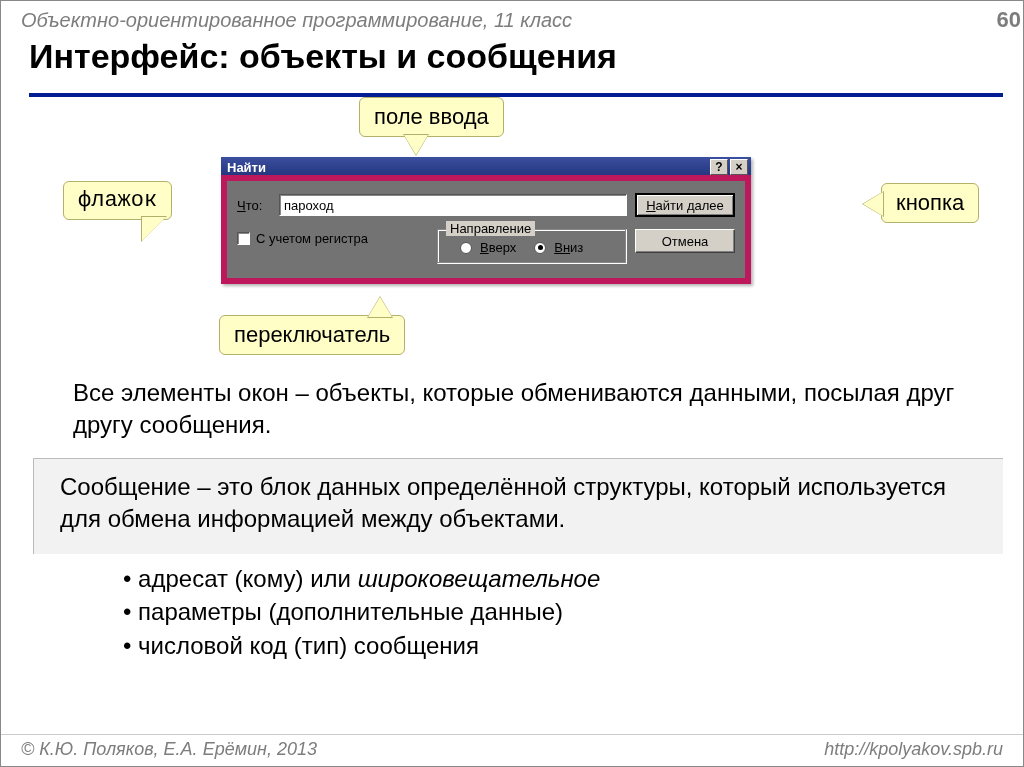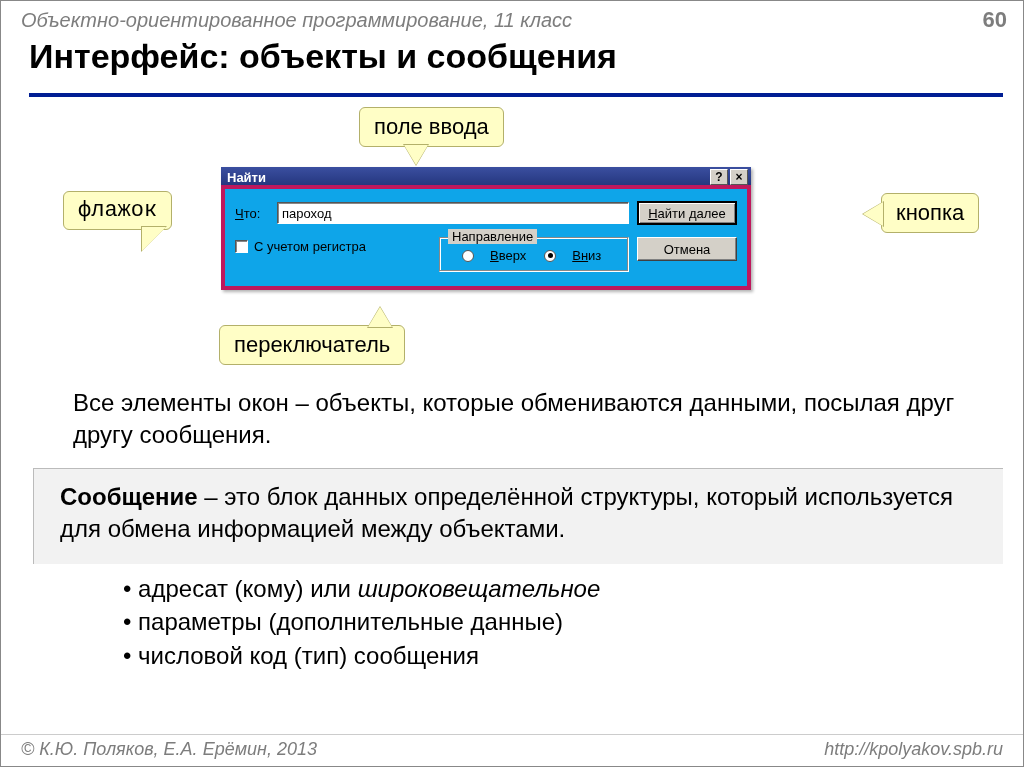--- a/index.html
+++ b/index.html
@@ -16,21 +16,21 @@
     width: 1024px;
     height: 767px;
     border: 1px solid #888;
     position: relative;
     background: #fff;
   }
   .header {
     display: flex;
     justify-content: space-between;
     align-items: center;
-    padding: 6px 16px 0 20px;
+    padding: 6px 2px 0 20px;
   }
   .course-title {
     color: #7d7d7d;
     font-style: italic;
     font-size: 20px;
   }
   .page-num {
     color: #7d7d7d;
     font-size: 22px;
     font-weight: bold;
@@ -39,21 +39,20 @@
     font-size: 34px;
     font-weight: bold;
     margin: 4px 20px 0 28px;
     padding-bottom: 17px;
     border-bottom: 4px solid #001d93;
     color: #000;
   }
   .stage {
     position: relative;
     height: 260px;
-    margin-top: 10px;
   }
   
   .callout {
     position: absolute;
     background: #fffec6;
     border: 1px solid #b3b06a;
     border-radius: 6px;
     padding: 6px 14px;
     font-size: 22px;
     color: #000;
@@ -102,22 +101,22 @@
   .tb-btn {
     width: 18px; height: 16px;
     background: #d4d0c8;
     border: 1px solid #fff;
     border-right-color:#555;border-bottom-color:#555;
     font-size: 12px; font-weight: bold;
     display:flex;align-items:center;justify-content:center;
     color:#000;
   }
   .dlg-body {
-    background: #0ea5e9;
-    border: 4px solid #be185d;
+    background: #737373;
+    border: 6px solid #be185d;
     padding: 12px 10px 14px 10px;
   }
   .row { display:flex; align-items:center; gap:8px; margin-bottom:12px;}
   .lbl { width: 34px; text-align:left; }
   .lbl u{text-decoration:underline;}
   .text-input {
     flex: 1;
     background:#fff;
     border:1px solid #7a7a7a;
     border-top-color:#555;border-left-color:#555;border-right-color:#fff;border-bottom-color:#fff;
@@ -148,41 +147,41 @@
     border:1px solid #888;
     border-top-color:#888;border-left-color:#888;border-right-color:#fff;border-bottom-color:#fff;
     box-shadow: inset -1px -1px 0 #888, inset 1px 1px 0 #fff;
     padding: 10px 8px 8px 22px;
     position:relative;
     margin-left:auto;
     width: 190px;
   }
   .legend{position:absolute;top:-9px;left:8px;background:#d4d0c8;padding:0 4px;font-size:13px;}
   .radios{display:flex;gap:18px;}
-  .radio{display:flex;align-items:center;gap:16px;}
+  .radio{display:flex;align-items:center;gap:8px;}
   .rdot{width:12px;height:12px;border-radius:50%;background:#fff;border:1px solid #555;display:flex;align-items:center;justify-content:center;}
   .rdot .on{width:5px;height:5px;border-radius:50%;background:#000;}
   .btns-col{display:flex;flex-direction:column;gap:10px;align-items:flex-end;}
 
   
   .para {
     margin: 20px 48px 16px 72px;
     font-size: 24px;
     line-height: 1.35;
   }
   .defbox {
     margin: 6px 20px 6px 32px;
     background: #f2f2f2;
     border-left: 1px solid #bbb;
     border-top: 1px solid #bbb;
     padding: 12px 20px 18px 26px;
     font-size: 24px;
     line-height: 1.35;
   }
-  .defbox .term { font-weight: bold; text-align: center; }
+  .defbox .term { font-weight: normal; text-align: center; }
   ul.bullets {
     margin: 8px 20px 0 122px;
     padding: 0;
     list-style: none;
     font-size: 24px;
     line-height: 1.4;
   }
   ul.bullets li::before { content:"• "; }
   ul.bullets li em { font-style: italic; }
   .footer {

